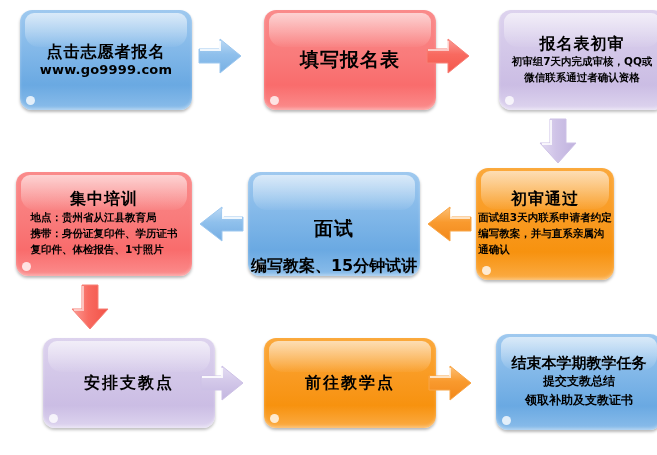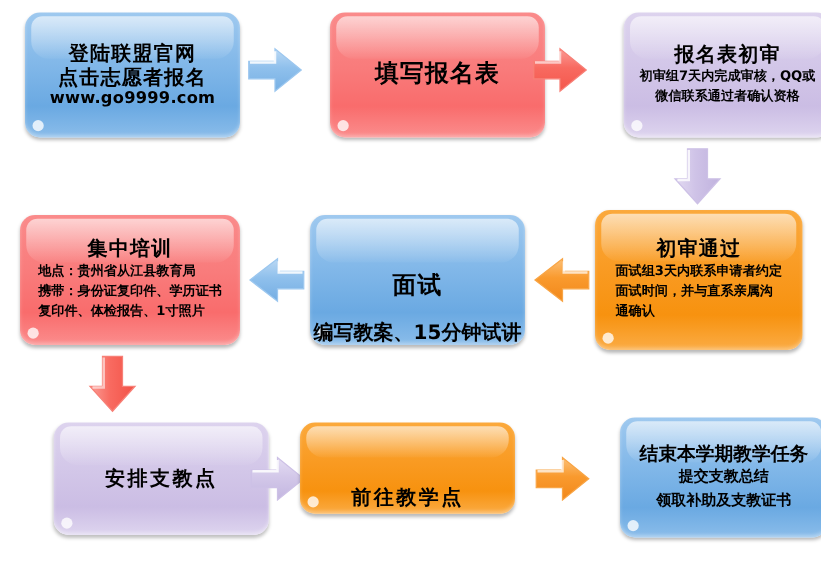--- a/index.html
+++ b/index.html
@@ -85,21 +85,20 @@
   .arrow{position:absolute;}
   .arrow svg{display:block;width:100%;height:100%;}
 </style>
 </head>
 <body>
 
 <div id="chart">
 
   <div class="box c-blue" style="left:20px;top:10px;width:172px;height:100px;">
     <div class="subs">
-      <div class="title t-mid">登陆联盟官网</div>
       <div class="title t-mid">点击志愿者报名</div>
       <div class="url">www.go9999.com</div>
     </div>
   </div>
 
   <div class="arrow" style="left:196px;top:36px;width:48px;height:40px;">
     <svg viewBox="0 0 48 40" aria-hidden="true">
       <defs>
         <linearGradient id="gb" x1="0" y1="0" x2="0" y2="1">
           <stop offset="0%" stop-color="#bcd9f4"></stop>
@@ -189,25 +188,25 @@
           <stop offset="0%" stop-color="#fcc077"></stop>
             <stop offset="45%" stop-color="#f99a2e"></stop>
           <stop offset="100%" stop-color="#f2881a"></stop>
         </linearGradient>
       </defs>
       <path d="M47 14 L26 14 L26 4 L4 21 L26 38 L26 28 L47 28 Z" fill="url(#go2)" stroke="#f8a546" stroke-width="1"></path>
       <path d="M46 15 L27 15 L27 6" fill="none" stroke="#ffffff" stroke-width="2" opacity=".7"></path>
     </svg>
   </div>
 
-  <div class="box c-orange" style="left:476px;top:168px;width:166px;height:112px;">
+  <div class="box c-orange" style="left:476px;top:168px;width:138px;height:112px;">
     <div class="title t-mid">初审通过</div>
     <div class="subs">
       <div class="sub left">面试组3天内联系申请者约定</div>
-      <div class="sub left">面试时间，并与直系亲属沟</div>
+      <div class="sub left">编写教案，并与直系亲属沟</div>
       <div class="sub left">通确认</div>
     </div>
   </div>
 
   <div class="arrow" style="left:68px;top:282px;width:44px;height:50px;">
     <svg viewBox="0 0 44 50" aria-hidden="true">
       <defs>
         <linearGradient id="gr2" x1="0" y1="0" x2="1" y2="0">
           <stop offset="0%" stop-color="#fb9d96"></stop>
             <stop offset="45%" stop-color="#f86a60"></stop>
@@ -230,21 +229,21 @@
           <stop offset="0%" stop-color="#e4ddf3"></stop>
             <stop offset="45%" stop-color="#d3c8e9"></stop>
           <stop offset="100%" stop-color="#c3b6e0"></stop>
         </linearGradient>
       </defs>
       <path d="M3 13 L24 13 L24 3 L45 20 L24 37 L24 27 L3 27 Z" fill="url(#gp2)" stroke="#cdc1e6" stroke-width="1"></path>
       <path d="M4 14 L24 14 L24 5" fill="none" stroke="#ffffff" stroke-width="2" opacity=".85"></path>
     </svg>
   </div>
 
-  <div class="box c-orange" style="left:240px;top:338px;width:172px;height:73px;justify-content:flex-end;">
+  <div class="box c-orange" style="left:264px;top:338px;width:172px;height:90px;">
     <div class="title t-plain">前往教学点</div>
   </div>
 
   <div class="arrow" style="left:426px;top:363px;width:48px;height:40px;">
     <svg viewBox="0 0 48 40" aria-hidden="true">
       <defs>
         <linearGradient id="go3" x1="0" y1="0" x2="0" y2="1">
           <stop offset="0%" stop-color="#fcc077"></stop>
             <stop offset="45%" stop-color="#f99a2e"></stop>
           <stop offset="100%" stop-color="#f2881a"></stop>

